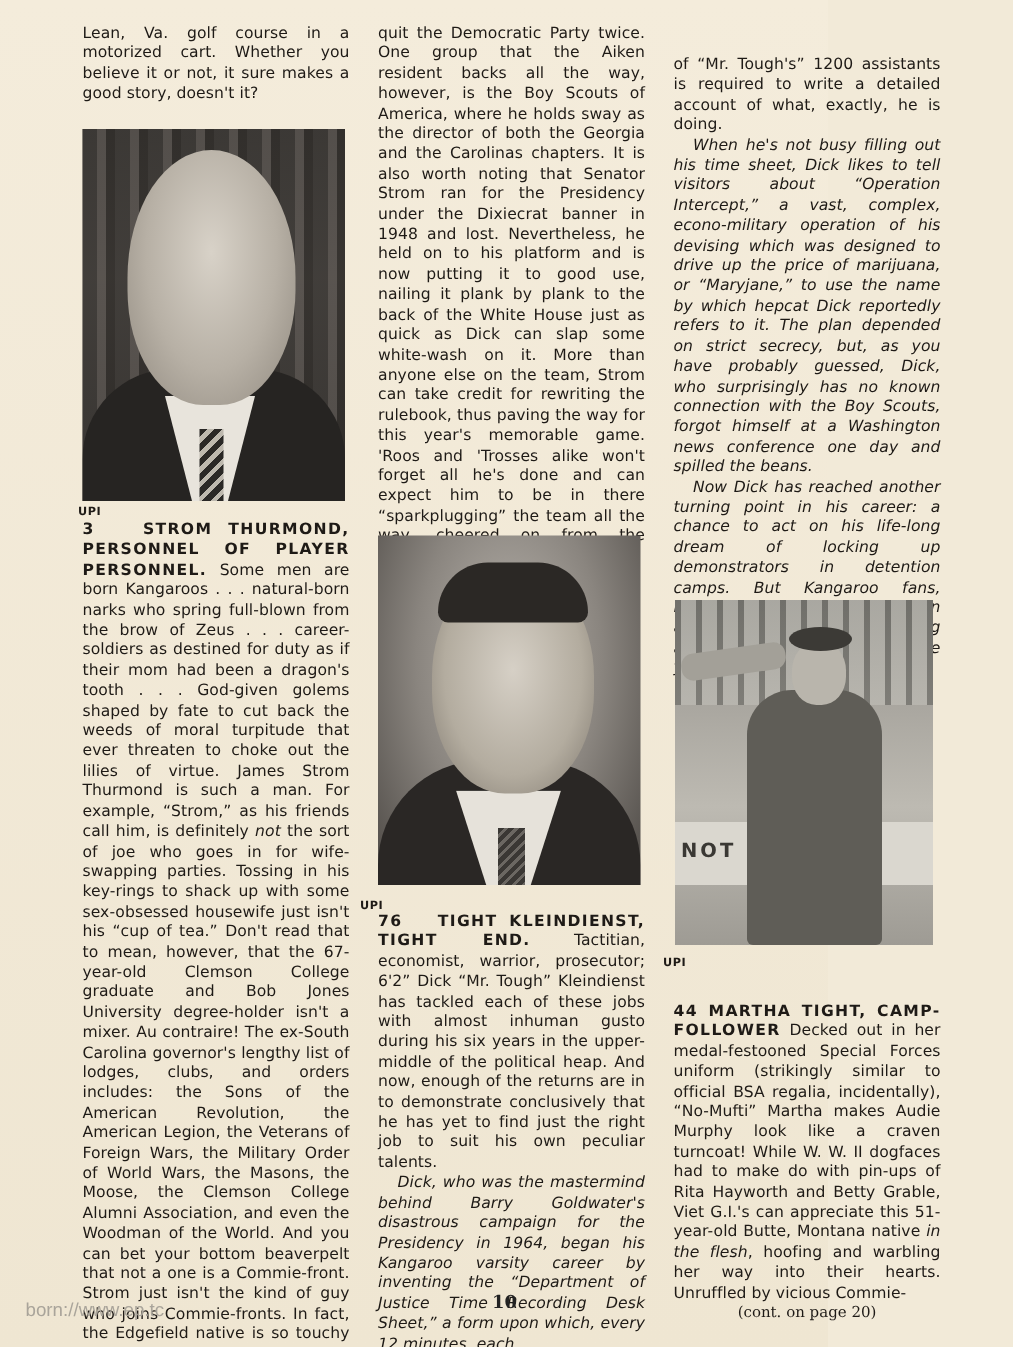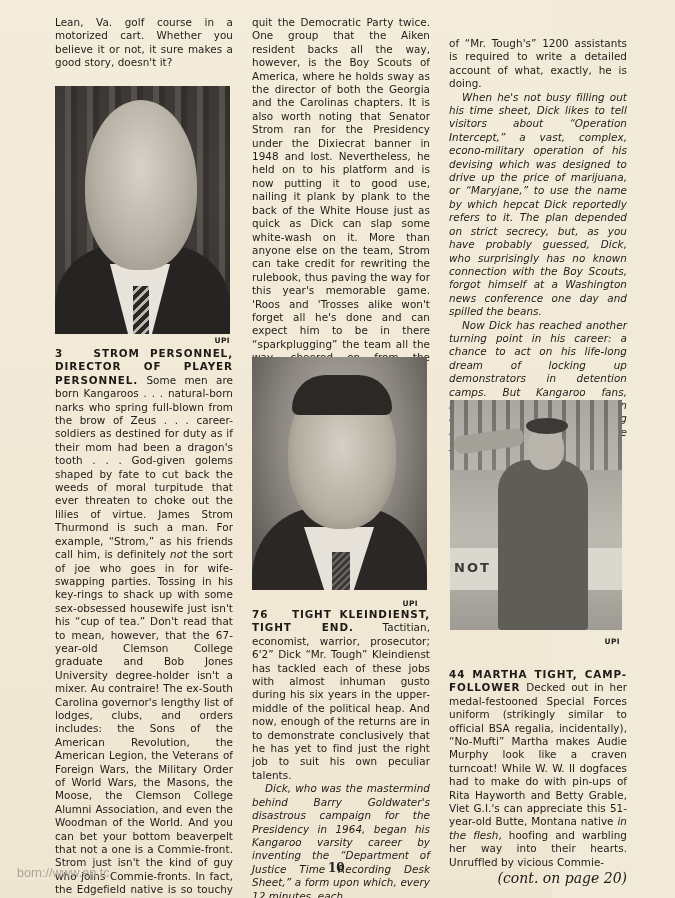--- a/index.html
+++ b/index.html
@@ -40,21 +40,20 @@
   .photo {
     position: absolute;
     background: #444;
     overflow: hidden;
   }
   .credit {
     position: absolute;
     font-size: 7.5px;
     font-weight: bold;
     letter-spacing: 0.4px;
-    text-align: right;
     width: 178px;
   }
 
   
   .p1 { left: 55px; top: 86px; width: 175px; height: 248px;
         background: linear-gradient(180deg,#3d3a36 0%, #5a5550 40%, #2e2b28 100%); }
   
   .p2 { left: 252px; top: 357px; width: 175px; height: 233px;
         background: radial-gradient(ellipse at 50% 35%, #b9b4ad 0%, #8a857f 50%, #4c4844 100%); }
   
@@ -68,23 +67,22 @@
     font-family: "Liberation Sans", sans-serif;
     font-size: 12.5px; color: #a9a49a;
   }
   .page-num {
     position: absolute; left: 328px; top: 861px;
     font-family: "DejaVu Serif", serif;
     font-size: 12px; font-weight: bold; color: #222; text-align: right;
   }
   .cont {
     font-family: "DejaVu Serif", serif;
-    font-style: italic;
-    font-size: 14px;
-    text-align: right;
+    font-size: 10px;
+    text-align: center;
     margin-top: 1px;
   }
 </style>
 </head>
 <body>
 
 <div class="page">
 
   <div class="col col1" style="top:16px;">
     <p class="txt">Lean, Va. golf course in a motorized cart. Whether you believe it or not, it sure makes a good story, doesn't it?</p>
@@ -99,21 +97,21 @@
     <div class="shape" style="left:55px;top:178px;width:60px;height:70px;background:#e8e4dc;clip-path:polygon(0 0,100% 0,70% 100%,30% 100%);"></div>
 
     <div class="shape" style="left:78px;top:200px;width:16px;height:48px;background:repeating-linear-gradient(135deg,#2a2826 0 4px,#bdb8ae 4px 7px);"></div>
 
     <div class="shape" style="left:30px;top:14px;width:112px;height:170px;background:radial-gradient(ellipse at 50% 40%,#d8d2c8 0%,#b7b0a5 55%,#8f887e 100%);border-radius:50% 50% 45% 45%;"></div>
   </div>
   <div class="credit" style="left:52px;top:336px;">UPI</div>
 
   <div class="col col1" style="top:347px;">
     <p class="txt">
-      <span class="hd">3</span><span class="hd">&nbsp;&nbsp;&nbsp;</span><span class="hd">STROM PERSONNEL, DIRECTOR OF PLAYER PERSONNEL.</span>
+      <span class="hd">3</span><span class="hd">&nbsp;&nbsp;&nbsp;</span><span class="hd">STROM THURMOND, PERSONNEL OF PLAYER PERSONNEL.</span>
       <span>Some men are born Kangaroos . . . natural-born narks who spring full-blown from the brow of Zeus . . . career-soldiers as destined for duty as if their mom had been a dragon's tooth . . . God-given golems shaped by fate to cut back the weeds of moral turpitude that ever threaten to choke out the lilies of virtue. James Strom Thurmond is such a man. For example, “Strom,” as his friends call him, is definitely </span><em>not</em><span> the sort of joe who goes in for wife-swapping parties. Tossing in his key-rings to shack up with some sex-obsessed housewife just isn't his “cup of tea.” Don't read that to mean, however, that the 67-year-old Clemson College graduate and Bob Jones University degree-holder isn't a mixer. Au contraire! The ex-South Carolina governor's lengthy list of lodges, clubs, and orders includes: the Sons of the American Revolution, the American Legion, the Veterans of Foreign Wars, the Military Order of World Wars, the Masons, the Moose, the Clemson College Alumni Association, and even the Woodman of the World. And you can bet your bottom beaverpelt that not a one is a Commie-front. Strom just isn't the kind of guy who joins Commie-fronts. In fact, the Edgefield native is so touchy about what organizations he belongs to that he's even</span>
     </p>
   </div>
 
   <div class="col col2" style="top:16px;">
     <p class="txt">quit the Democratic Party twice. One group that the Aiken resident backs all the way, however, is the Boy Scouts of America, where he holds sway as the director of both the Georgia and the Carolinas chapters. It is also worth noting that Senator Strom ran for the Presidency under the Dixiecrat banner in 1948 and lost. Nevertheless, he held on to his platform and is now putting it to good use, nailing it plank by plank to the back of the White House just as quick as Dick can slap some white-wash on it. More than anyone else on the team, Strom can take credit for rewriting the rulebook, thus paving the way for this year's memorable game. 'Roos and 'Trosses alike won't forget all he's done and can expect him to be in there “sparkplugging” the team all the way, cheered on from the sidelines by his child bride.</p>
   </div>
 
   <div class="photo p2">
     <div class="shape" style="left:0;top:150px;width:175px;height:90px;background:#2a2725;border-radius:70px 70px 0 0;"></div>

